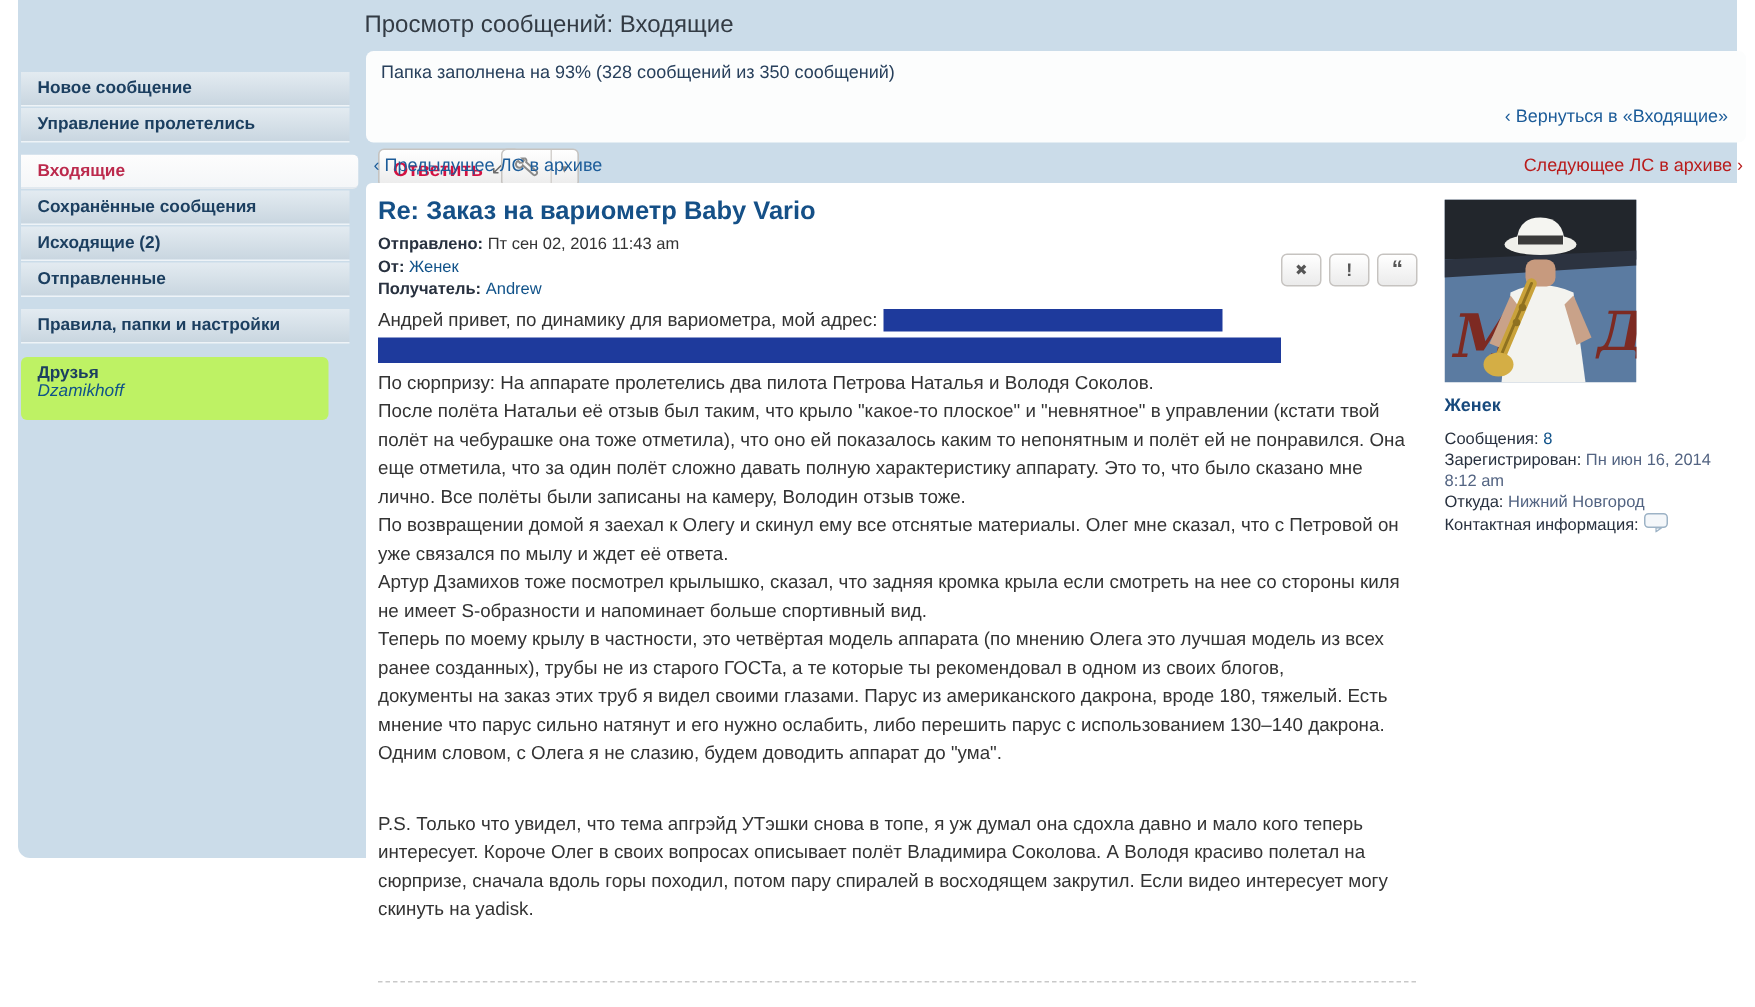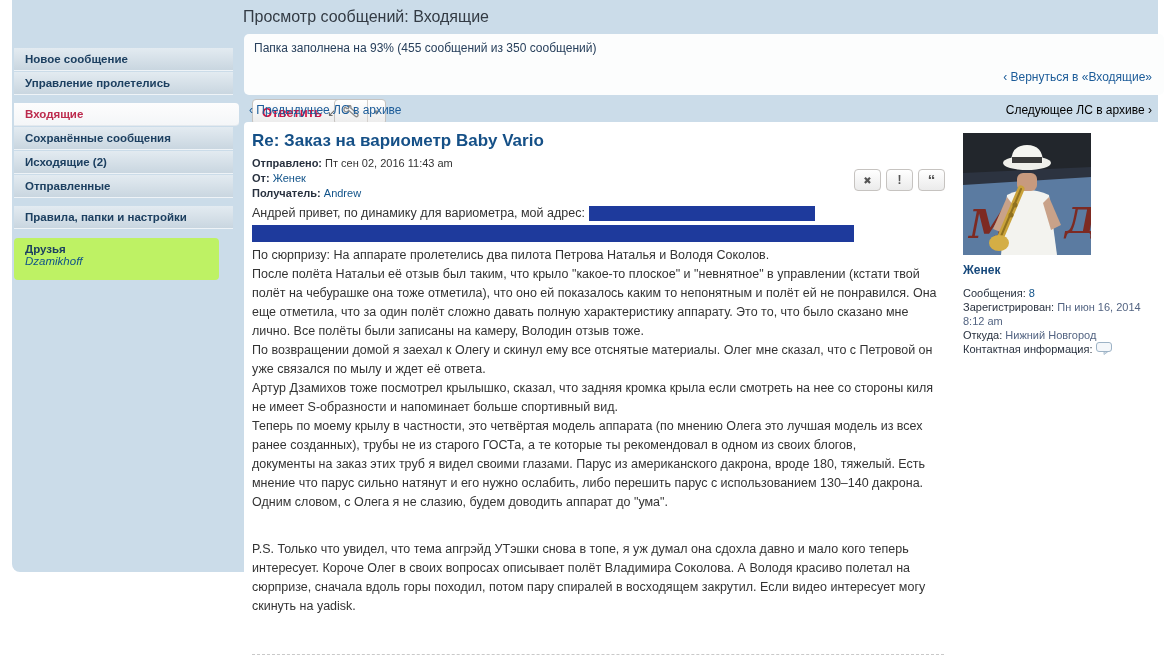--- a/index.html
+++ b/index.html
@@ -35,21 +35,21 @@
   .tools-btn { position:absolute; left:90px; top:28px; height:26px; }
   .tools-seg { padding:0 8px; height:100%; display:flex; align-items:center; }
   .tools-caret { border-left:1px solid #d4d1ce; padding:0 6px; height:100%;
     display:flex; align-items:center; color:#8a8a8a; font-size:9px; }
   .back-link { position:absolute; right:12px; top:36px; font-size:12px; color:#1c5c99;
     cursor:pointer; }
 
   
   .nav-strip { position:absolute; left:232px; top:100px; width:926px; height:22px;text-align:center; }
   .nav-prev { position:absolute; left:5px; top:3px; font-size:12px; color:#1c5c99; cursor:pointer; }
-  .nav-next { position:absolute; right:18px; top:3px; font-size:12px; color:#000000; cursor:pointer; }
+  .nav-next { position:absolute; right:8px; top:3px; font-size:12px; color:#b91c1c; cursor:pointer; }
 
   
   .content-box { position:absolute; left:232px; top:122px; width:920px; height:536px;
     background:#fff; border-radius:4px; }
   .msg-title { position:absolute; left:8px; top:9px; font-size:17px; font-weight:bold;
     color:#155087; cursor:pointer; }
   .msg-actions { position:absolute; left:610px; top:10px; display:flex; gap:5px; }
   .icon-btn { width:27px; height:22px; justify-content:center; color:#555;
     font-size:12px; font-weight:bold; }
   .meta { position:absolute; left:8px; top:34px; font-size:11px; line-height:15px; color:#333; }
@@ -88,21 +88,21 @@
     <div class="side-item" style="top:151px">Исходящие (2)</div>
     <div class="side-item" style="top:175px">Отправленные</div>
     <div class="side-item" style="top:206px">Правила, папки и настройки</div>
     <div class="friends-box">
       <div class="friends-title">Друзья</div>
       <div class="friends-user">Dzamikhoff</div>
     </div>
   </div>
 
   <div class="top-box">
-    <div class="folder-status">Папка заполнена на 93% (455 сообщений из 350 сообщений)</div>
+    <div class="folder-status">Папка заполнена на 93% (328 сообщений из 350 сообщений)</div>
     <div class="btn reply-btn">
       <span class="reply-label">Ответить</span>
       <span class="reply-arrow">↙</span>
     </div>
     <div class="btn tools-btn">
       <span class="tools-seg">
         <svg width="16" height="14" viewBox="0 0 16 14">
           <path d="M2.5 2.2 a2.4 2.4 0 1 0 3.1 3.1 l7 6.2 a1.6 1.6 0 0 0 2.2-2.2 l-7-6.2 a2.4 2.4 0 0 0-3.1-3.1 l1.6 1.7-0.9 1.7-1.9 0.1z" fill="none" stroke="#8a8a8a" stroke-width="1.3"></path>
         </svg>
       </span>

